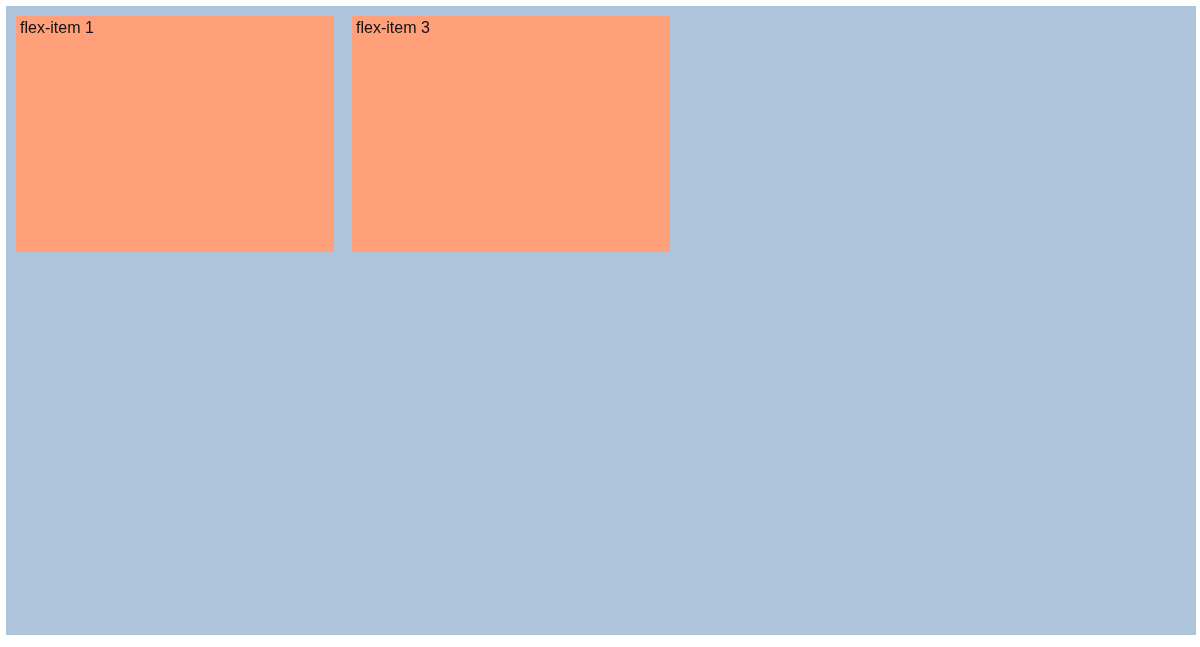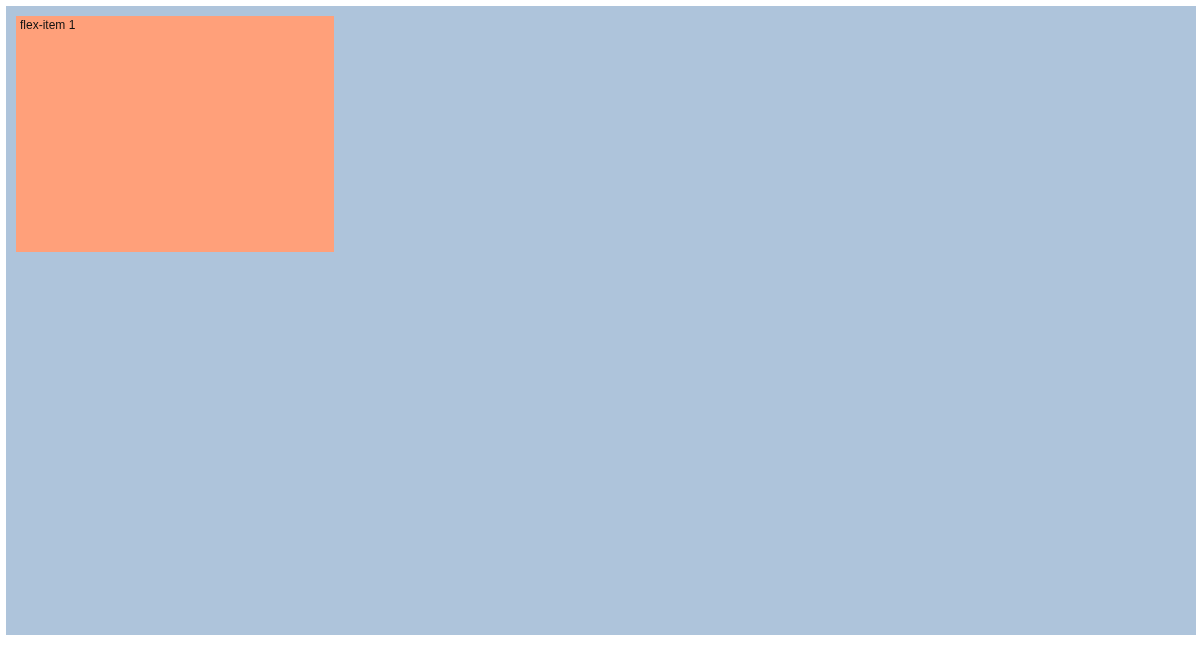--- a/index.html
+++ b/index.html
@@ -22,25 +22,28 @@
       flex-direction: row;
       align-items: flex-start;
       padding: 10px;
       gap: 18px;
     }
     .flex-item {
       background-color: #ffa07a;
       width: 318px;
       height: 236px;
       padding: 2px 4px;
-      font-size: 12px;
+      font-size: 16px;
       color: #111;
       line-height: 1.2;
     }
   </style>
 </head>
 <body>
 
 <div class="flex-container">
   <div class="flex-item">
     <span>flex-item 1</span>
   </div>
+  <div class="flex-item">
+    <span>flex-item 3</span>
+  </div>
 </div>
 
 </body></html>

